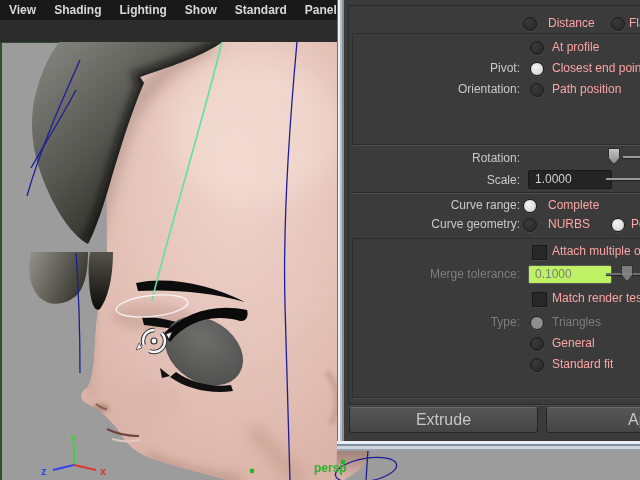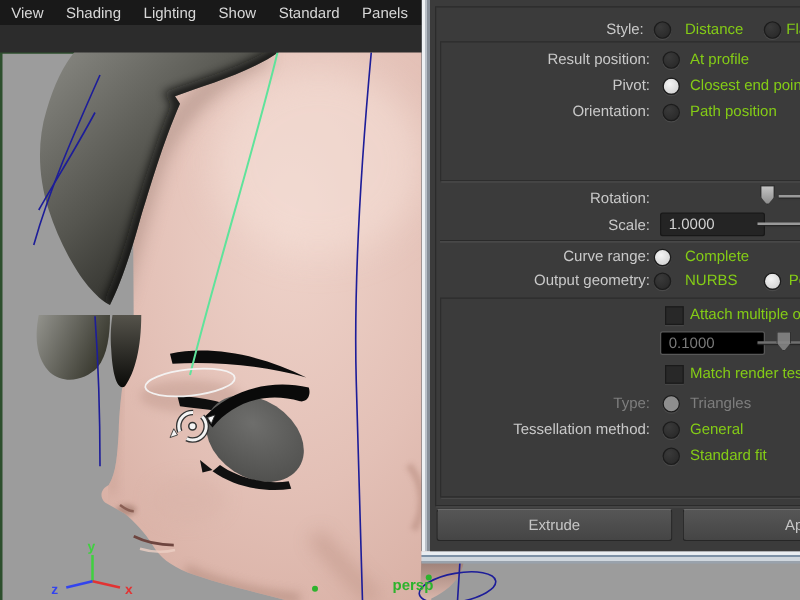--- a/index.html
+++ b/index.html
@@ -2,21 +2,21 @@
 <html><head>
 <meta charset="utf-8">
 <style>
   html,body{margin:0;padding:0;background:#000;}
   #stage{position:relative;width:640px;height:480px;overflow:hidden;
          font-family:"Liberation Sans",sans-serif;background:#9c9c9c;}
   svg text{font-family:"Liberation Sans",sans-serif;}
 
   
   #menubar{position:absolute;left:0;top:0;width:640px;height:20px;background:#191919;
-           display:flex;z-index:5;}
+           display:flex;z-index:5;font-weight:bold;}
   .menu-item{color:#d8d8d8;font-size:12px;padding:0 9px;height:20px;line-height:20px;cursor:default;}
 
   
   #toolbar{position:absolute;left:0;top:20px;width:640px;height:22px;background:#2c2c2c;z-index:5;}
   .ticon{position:absolute;top:22px;height:18px;width:19px;display:inline-flex;
          align-items:center;justify-content:center;background:#303030;border:1px solid #3a3a3a;
          border-radius:2px;box-sizing:border-box;}
   .ticon.pressed{background:#505050;border-color:#6e6e6e;}
   .ticon.bordered{background:#232323;border-color:#7a7a7a;}
   .ticon.gborder{background:#282828;border-color:#3fae3f;}
@@ -30,41 +30,41 @@
       background:linear-gradient(to right,#6a6f75 0 1px,#eef1f4 1px 3px,#b9c0c8 3px 5px,#878f99 5px 7px);}
   #dlg-edge-bottom{position:absolute;left:0;top:441px;width:303px;height:10px;
       background:linear-gradient(#e9edf1 0 30%,#7d91a6 30% 45%,#cfd6dd 45% 75%,#99a2ac 75% 100%);}
   #dlg-body{position:absolute;left:7px;top:0;width:296px;height:441px;background:#3b3b3b;overflow:hidden;}
   .oframe{position:absolute;border:1px solid #2b2b2b;box-shadow:1px 1px 0 #4d4d4d;}
   .gframe{position:absolute;border:1px solid #2d2d2d;box-shadow:1px 1px 0 #4e4e4e;}
   .hdiv{position:absolute;height:2px;border-top:1px solid #2a2a2a;border-bottom:1px solid #4f4f4f;box-sizing:border-box;}
   .dlabel{position:absolute;left:0;width:176px;text-align:right;font-size:12px;color:#c9c9c9;
           height:18px;line-height:18px;white-space:nowrap;}
   .dlabel.narrow{width:171px;}
-  .opt{position:absolute;font-size:12px;color:#84cc16;height:18px;line-height:18px;white-space:nowrap;}
+  .opt{position:absolute;font-size:12px;color:#fca5a5;height:18px;line-height:18px;white-space:nowrap;}
   .dim{color:#7e7e7e !important;}
   .radio{position:absolute;width:12px;height:12px;border-radius:50%;
          background:radial-gradient(circle at 35% 30%,#3a3a3a,#262626);
          border:1px solid #1c1c1c;box-shadow:0 1px 0 rgba(255,255,255,.08);box-sizing:content-box;}
   .radio.sel{background:radial-gradient(circle at 40% 35%,#f4f4f4,#cccccc);}
   .radio.dissel{background:#8e8e8e;}
   .checkbox{position:absolute;width:13px;height:13px;background:#282828;border:1px solid #1a1a1a;
             box-shadow:0 1px 0 rgba(255,255,255,.06);}
   .dfield{position:absolute;width:76px;height:17px;background:#242424;border:1px solid #181818;
           color:#d2d2d2;font-size:12px;line-height:17px;padding-left:6px;box-sizing:content-box;border-radius:2px;}
-  .dfield.dis{color:#7a7a7a;border-color:#585858;background:#000000;}
+  .dfield.dis{color:#7a7a7a;border-color:#585858;background:#bef264;}
   .strack{position:absolute;height:2px;background:#9a9a9a;box-shadow:0 1px 1px #242424;}
   .strack.dis{background:#6f6f6f;}
   .shandle{position:absolute;width:12px;height:16px;background:linear-gradient(#c4c4c4,#8d8d8d);
            border:1px solid #2f2f2f;box-sizing:border-box;
            clip-path:polygon(0 0,100% 0,100% 55%,50% 100%,0 55%);}
   .shandle.dis{background:#8a8a8a;opacity:.85;}
   .dbtn{position:absolute;top:407px;height:26px;display:flex;align-items:center;justify-content:center;
         background:linear-gradient(#565656,#454545);border:1px solid #262626;border-top-color:#6b6b6b;
-        border-radius:3px;color:#c6c6c6;font-size:12px;box-sizing:border-box;cursor:default;}
+        border-radius:3px;color:#c6c6c6;font-size:16px;box-sizing:border-box;cursor:default;}
 </style>
 </head>
 <body>
 
 <div id="stage">
 
   <svg width="640" height="480" viewBox="0 0 640 480" style="position:absolute;left:0;top:0;">
     <defs>
       <radialGradient id="skinGrad" cx="0.58" cy="0.3" r="0.9">
         <stop offset="0" stop-color="#efd4cb"></stop>
@@ -339,28 +339,26 @@
       </svg>
     </span>
 
   <div id="dialog">
     <div id="dlg-edge-left"></div>
     <div id="dlg-edge-bottom"></div>
     <div id="dlg-body">
 
       <div class="oframe" style="left:4px;top:5px;width:318px;height:398px"></div>
 
-      <div class="dlabel narrow" style="top:14px">Style:</div>
       <span class="radio" style="left:179px;top:17px"></span>
       <span class="opt" style="left:204px;top:14px">Distance</span>
       <span class="radio" style="left:267px;top:17px"></span>
       <span class="opt" style="left:285px;top:14px">Fla</span>
 
       <div class="gframe" style="left:8px;top:33px;width:312px;height:110px"></div>
-      <div class="dlabel" style="top:38px">Result position:</div>
       <span class="radio" style="left:186px;top:41px"></span>
       <span class="opt" style="left:208px;top:38px">At profile</span>
 
       <div class="dlabel" style="top:59px">Pivot:</div>
       <span class="radio sel" style="left:186px;top:62px"></span>
       <span class="opt" style="left:208px;top:59px">Closest end point</span>
 
       <div class="dlabel" style="top:80px">Orientation:</div>
       <span class="radio" style="left:186px;top:83px"></span>
       <span class="opt" style="left:208px;top:80px">Path position</span>
@@ -372,43 +370,43 @@
       <div class="dlabel" style="top:171px">Scale:</div>
       <div class="dfield" style="left:184px;top:170px">1.0000</div>
       <div class="strack" style="left:262px;top:178px;width:62px"></div>
 
       <div class="hdiv" style="left:8px;top:192px;width:312px"></div>
 
       <div class="dlabel" style="top:196px">Curve range:</div>
       <span class="radio sel" style="left:179px;top:199px"></span>
       <span class="opt" style="left:204px;top:196px">Complete</span>
 
-      <div class="dlabel" style="top:215px">Output geometry:</div>
+      <div class="dlabel" style="top:215px">Curve geometry:</div>
       <span class="radio" style="left:179px;top:218px"></span>
       <span class="opt" style="left:204px;top:215px">NURBS</span>
       <span class="radio sel" style="left:267px;top:218px"></span>
       <span class="opt" style="left:287px;top:215px">Po</span>
 
       <div class="gframe" style="left:8px;top:238px;width:312px;height:158px"></div>
 
       <span class="checkbox" style="left:188px;top:245px"></span>
       <span class="opt" style="left:208px;top:242px">Attach multiple out</span>
 
+      <div class="dlabel dim" style="top:265px">Merge tolerance:</div>
       <div class="dfield dis" style="left:184px;top:265px">0.1000</div>
       <div class="strack dis" style="left:262px;top:273px;width:55px"></div>
       <div class="shandle dis" style="left:277px;top:265px"></div>
 
       <span class="checkbox" style="left:188px;top:292px"></span>
       <span class="opt" style="left:208px;top:289px">Match render tess</span>
 
       <div class="dlabel dim" style="top:313px">Type:</div>
       <span class="radio dissel" style="left:186px;top:316px"></span>
       <span class="opt dim" style="left:208px;top:313px">Triangles</span>
 
-      <div class="dlabel" style="top:334px">Tessellation method:</div>
       <span class="radio" style="left:186px;top:337px"></span>
       <span class="opt" style="left:208px;top:334px">General</span>
       <span class="radio" style="left:186px;top:358px"></span>
       <span class="opt" style="left:208px;top:355px">Standard fit</span>
 
       <div class="dbtn" style="left:5px;width:189px">Extrude</div>
       <div class="dbtn" style="left:202px;width:190px;justify-content:flex-start;padding-left:81px">Ap</div>
     </div>
   </div>
 

